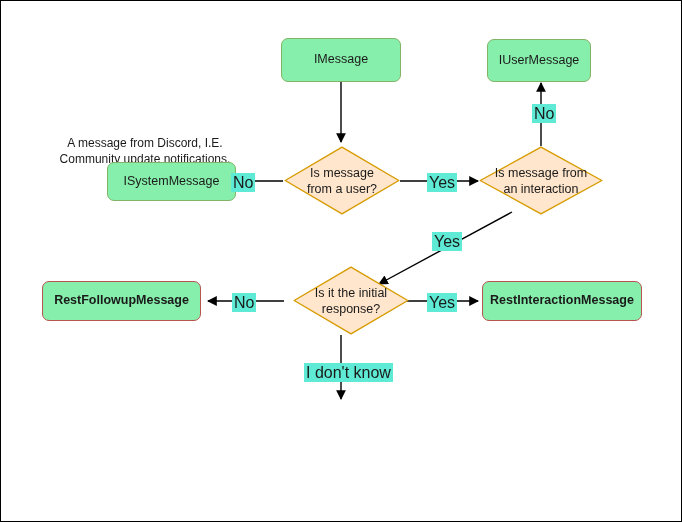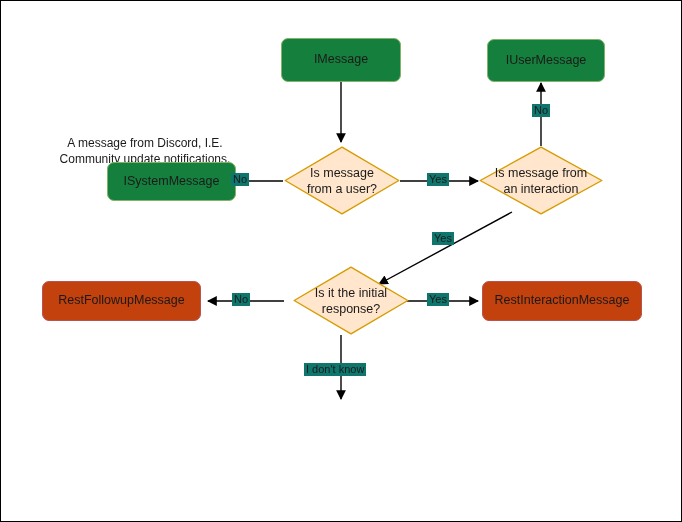--- a/index.html
+++ b/index.html
@@ -36,26 +36,27 @@
     text-align: center;
     font-size: 12.5px;
     color: #1a1a1a;
     line-height: 1.25;
     border-radius: 7px;
     border-style: solid;
     border-width: 1.4px;
     z-index: 3;
   }
   .node.green {
-    background: #15803d;
+    background: #86efac;
     border-color: #82b366;
   }
   .node.pink {
-    background: #c2410c;
+    background: #86efac;
     border-color: #b85450;
+    font-weight: bold;
   }
   .diamond {
     position: absolute;
     z-index: 3;
   }
   .diamond svg {
     position: absolute;
     left: 0;
     top: 0;
   }
@@ -70,22 +71,22 @@
     justify-content: center;
     text-align: center;
     font-size: 12.5px;
     color: #1a1a1a;
     line-height: 1.28;
     padding: 0 14px;
     box-sizing: border-box;
   }
   .edge-label {
     position: absolute;
-    background: #0f766e;
-    font-size: 11px;
+    background: #5eead4;
+    font-size: 16px;
     color: #1a1a1a;
     padding: 0 2px;
     line-height: 1.2;
     white-space: nowrap;
     z-index: 4;
   }
   .note {
     position: absolute;
     font-size: 12px;
     color: #1a1a1a;
@@ -115,21 +116,21 @@
       <path d="M 283 300 L 207 300"></path>
       <path d="M 399 300 L 477 300"></path>
       <path d="M 340 334 L 340 398"></path>
     </g>
   </svg>
 
   <div class="node green" style="left:280px; top:37px; width:120px; height:44px;">
     <span>IMessage</span>
   </div>
 
-  <div class="node green" style="left:486px; top:38px; width:118px; height:43px;">
+  <div class="node green" style="left:486px; top:38px; width:104px; height:43px;">
     <span>IUserMessage</span>
   </div>
 
   <div class="node green" style="left:77px; top:161px; width:129px; height:39px;margin-left:29px;">
     <span>ISystemMessage</span>
   </div>
 
   <div class="diamond" style="left:283px; top:145px; width:116px; height:69px;">
     <svg width="116" height="69" viewBox="0 0 116 69">
       <path d="M 58 1.2 L 114.8 34.5 L 58 67.8 L 1.2 34.5 Z" fill="#ffe6cc" stroke="#d79b00" stroke-width="1.4" stroke-linejoin="round"></path>

